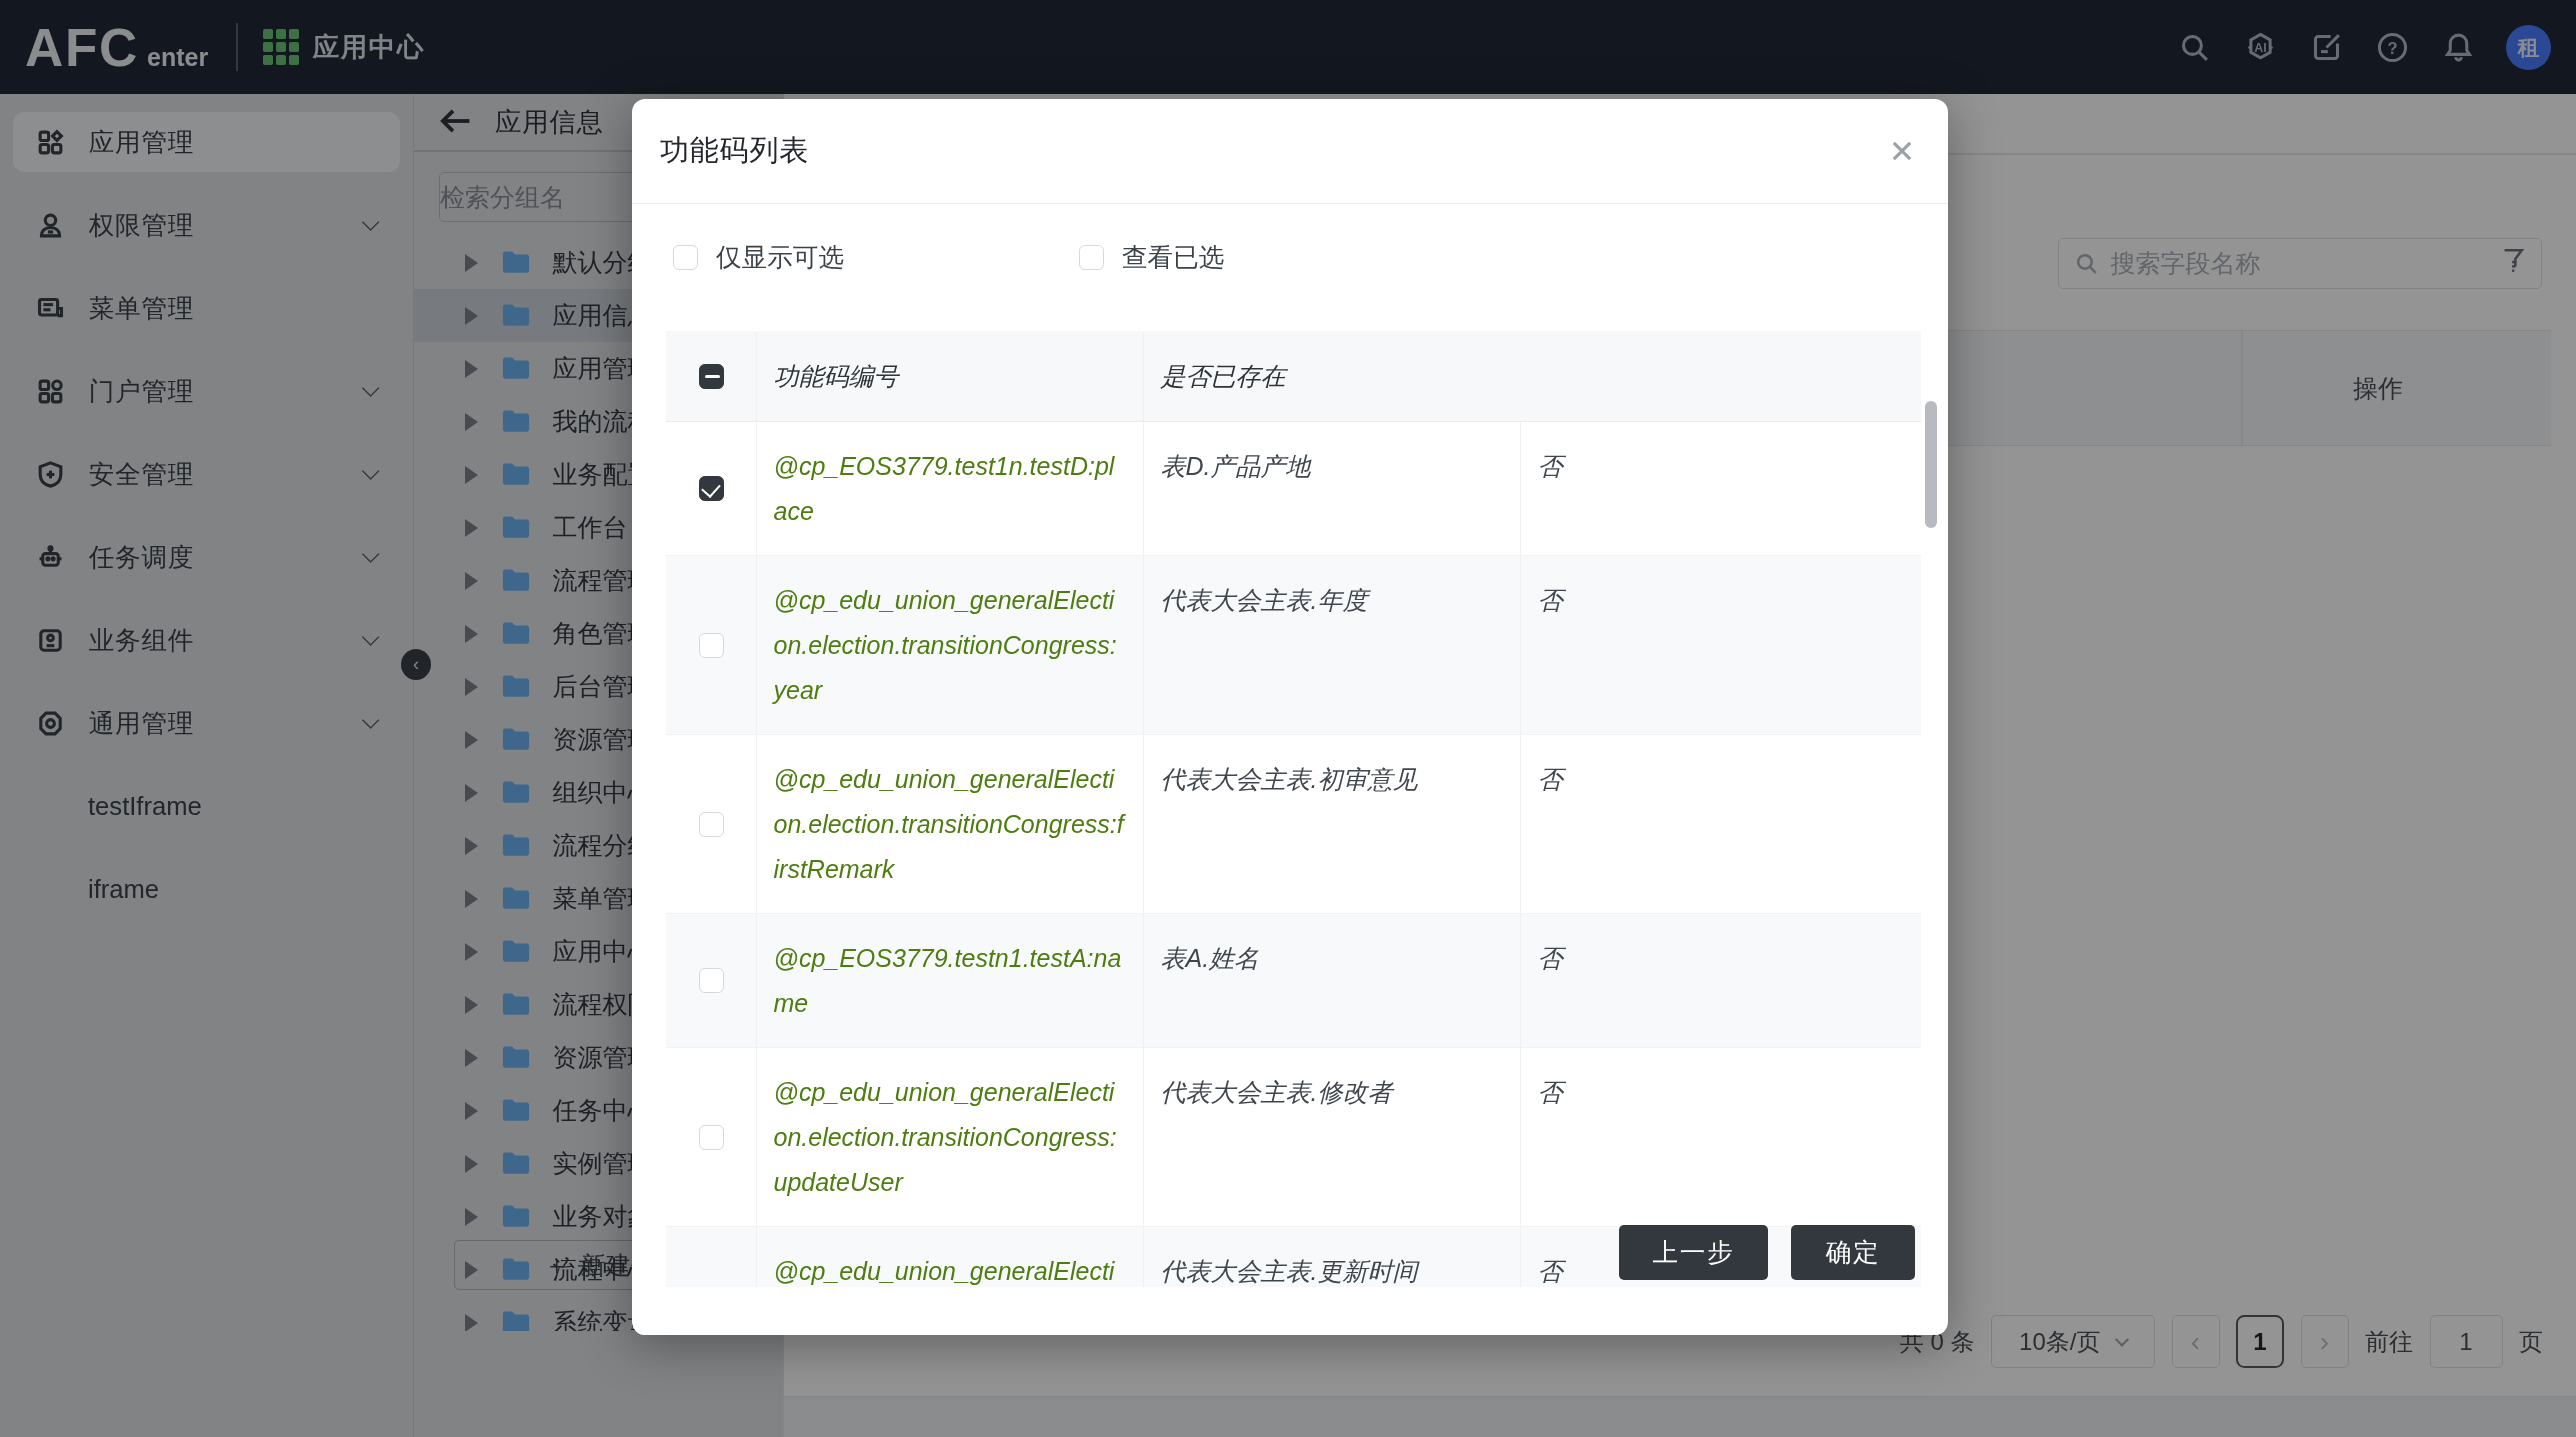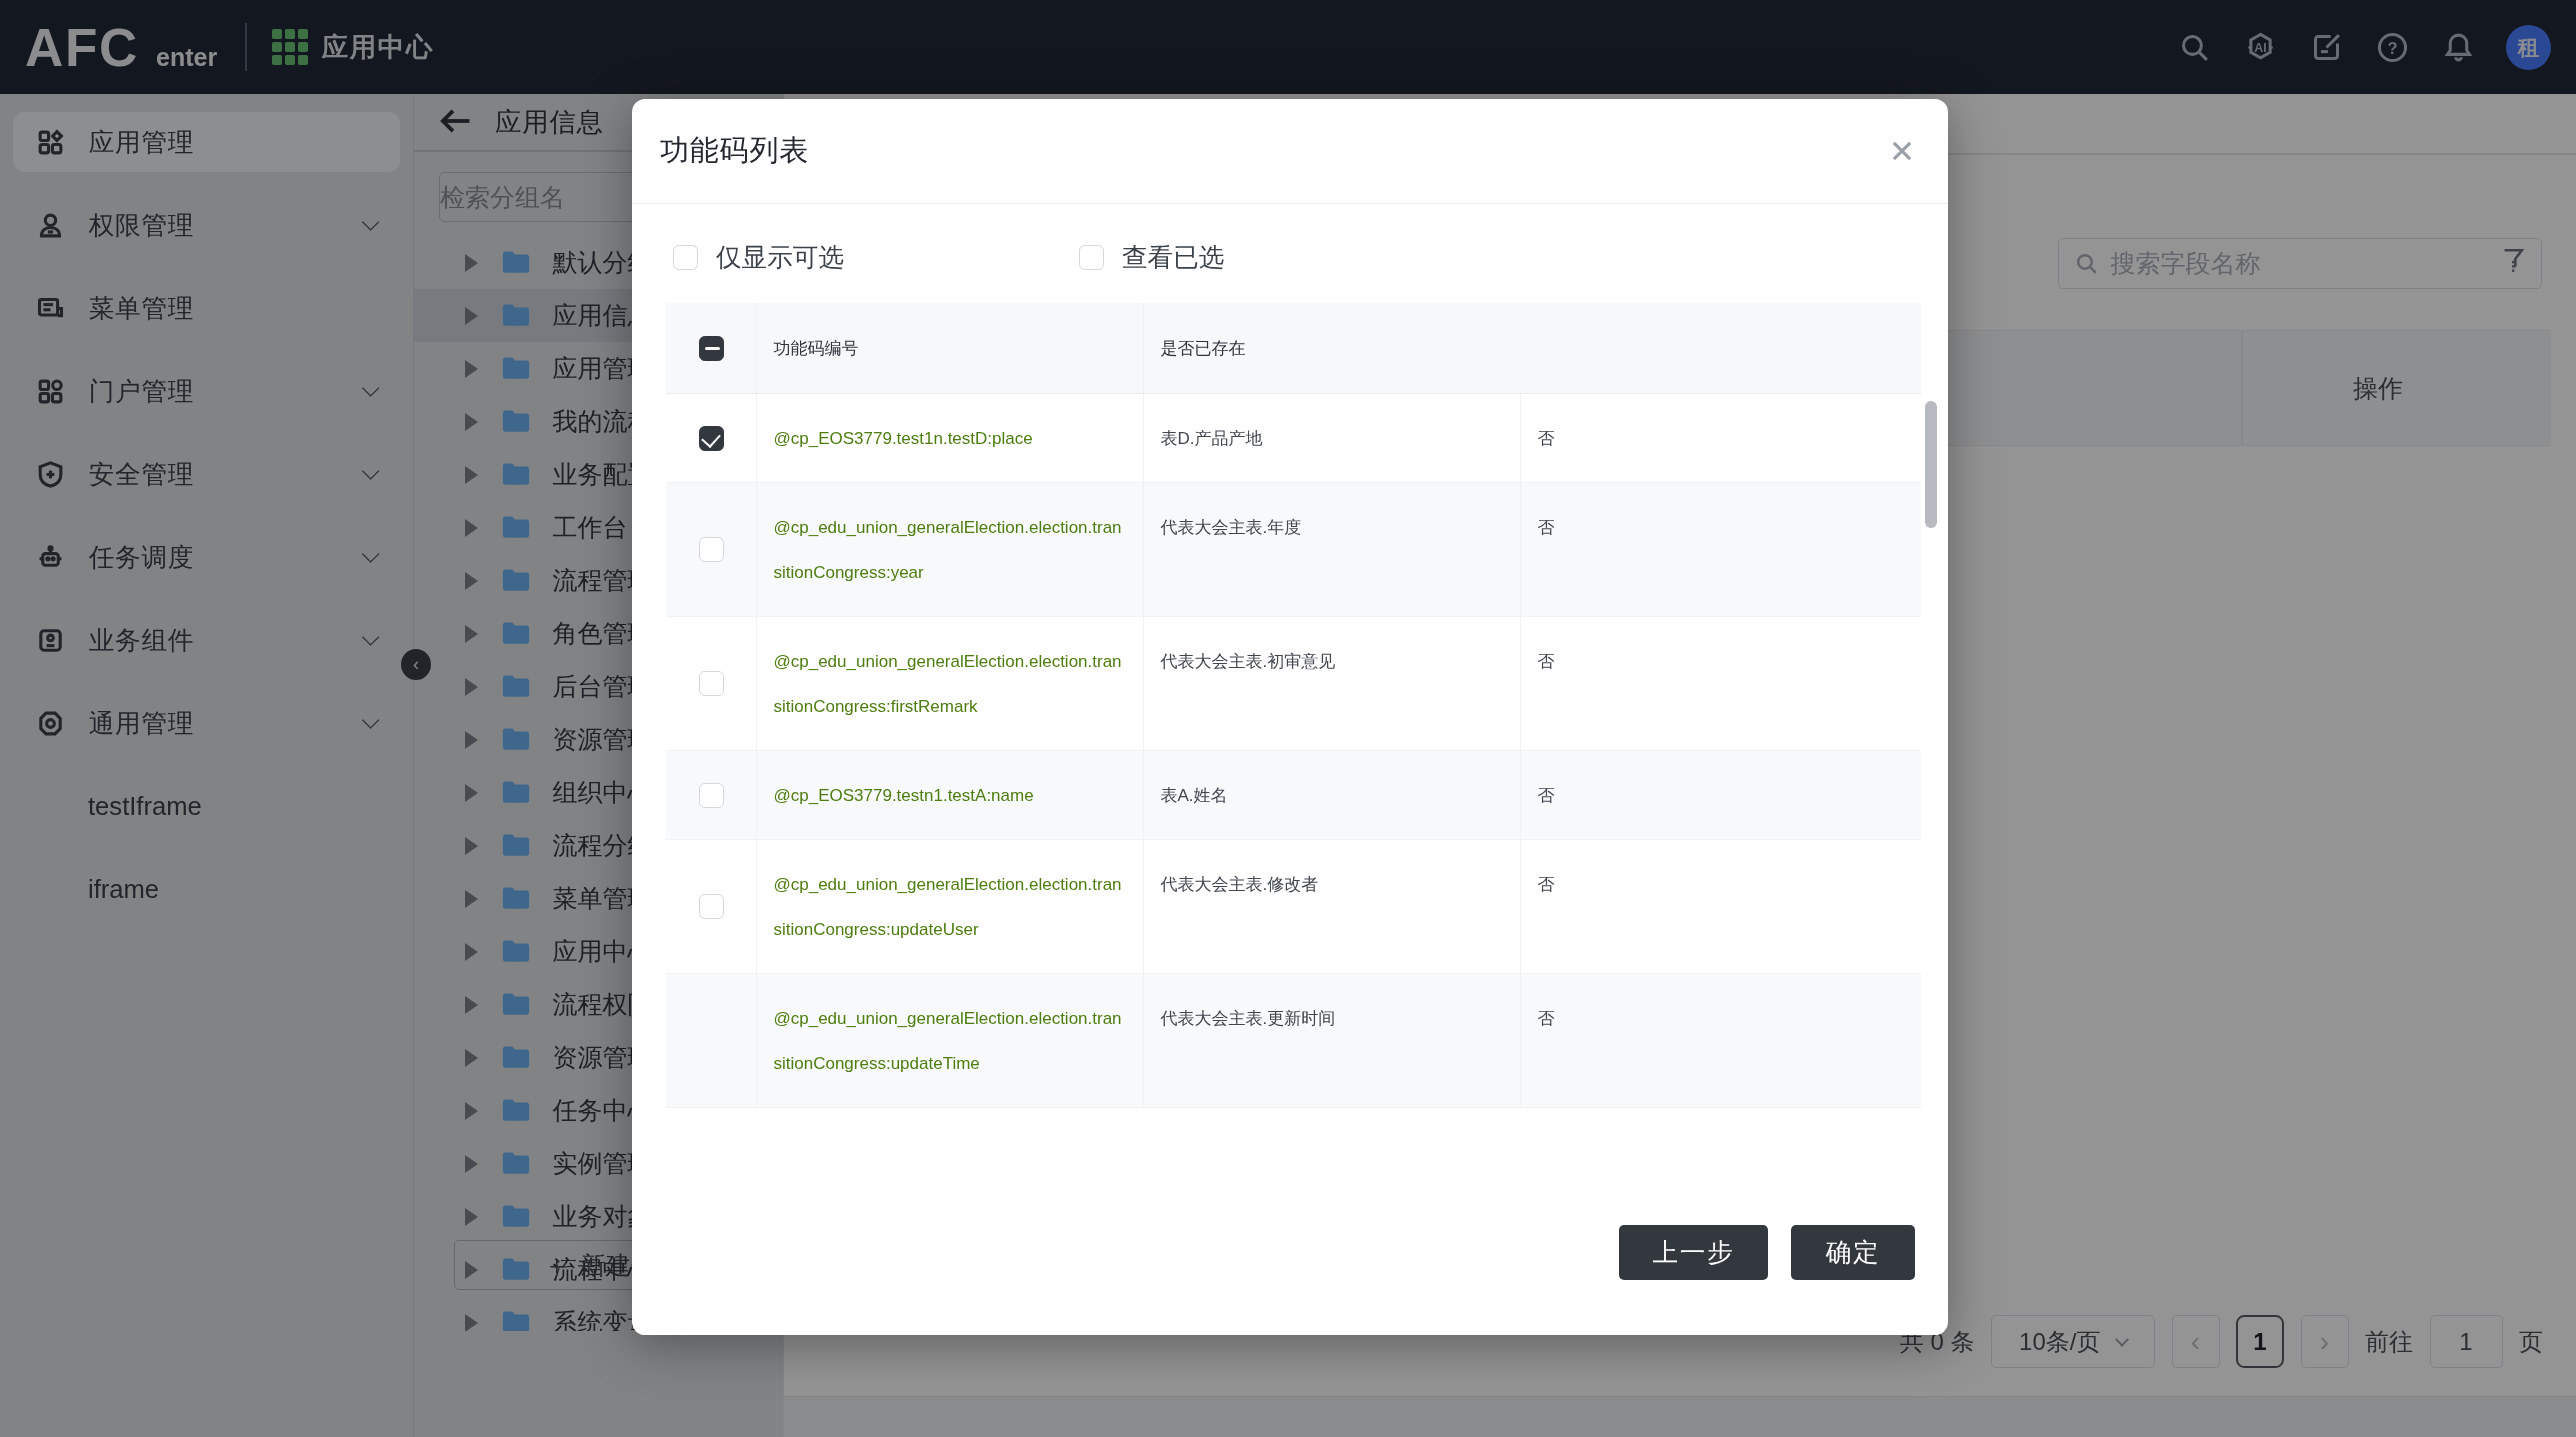--- a/index.html
+++ b/index.html
@@ -9,21 +9,21 @@
     font-family:"Liberation Sans", sans-serif; background:#fff;
     -webkit-font-smoothing:antialiased;
   }
   
   .topbar {
     position:absolute; left:0; top:0; width:2576px; height:94px;
     background:#222936; display:flex; align-items:center; padding:0 25px; z-index:1;
   }
   .logo { display:flex; align-items:baseline; color:#eef1f4; }
   .logo .big { font-size:53px; font-weight:700; letter-spacing:1.7px; }
-  .logo .sub { font-size:25px; font-weight:700; margin-left:17px; }
+  .logo .sub { font-size:25px; font-weight:700; margin-left:8px; }
   .topbar-divider { width:1.7px; height:48px; background:#58impressive6372; background:#586372; margin:0 25px 0 28px; }
   .app-switcher { display:flex; align-items:center; gap:13.2px; }
   .grid-icon { display:grid; grid-template-columns:repeat(3,10px); grid-template-rows:repeat(3,10px); gap:3.3px; }
   .grid-icon i { background:#69c172; border-radius:1.7px; }
   .app-switcher-label { font-size:26.4px; color:#dfe3e8; font-weight:600; letter-spacing:1.7px; }
   .topbar-right { margin-left:auto; display:flex; align-items:center; gap:30px; color:#b2b9c4; }
   .tb-ic { width:36px; height:36px; display:flex; align-items:center; justify-content:center; }
   .tb-ic svg { width:33px; height:33px; stroke:currentColor; fill:none; stroke-width:2.2; }
   .avatar { width:45px; height:45px; border-radius:50%; background:#4a7dff; color:#eef2fa;
     display:flex; align-items:center; justify-content:center; font-size:21.5px; font-weight:600; }
@@ -108,22 +108,22 @@
   .cb-label { font-size:25.6px; color:#3c424a; }
   .checkbox { width:25px; height:25px; border:1.7px solid #d4d8dd; border-radius:5.8px; background:#fff; position:relative; flex:none; }
   .checkbox.checked, .checkbox.indeterminate { background:#33383f; border-color:#33383f; }
   .checkbox.checked::after { content:""; position:absolute; left:5.8px; top:3.3px; width:10px; height:14px;
     border:solid #fff; border-width:0 2.9px 2.9px 0; transform:rotate(42deg); }
   .checkbox.indeterminate::after { content:""; position:absolute; left:5px; top:10px; width:15px; height:3.3px; background:#fff; border-radius:1.7px; }
   .modal-search { position:absolute; left:788px; top:10.7px; width:501px; height:53px;
     border:1.7px solid #dcdfe4; border-radius:6.6px; display:flex; align-items:center; padding:0 16.5px; gap:13.2px;
     color:#b4bac2; font-size:25px; }
   
-  .mtable { position:absolute; left:34px; top:204px; width:1255px; height:956px; overflow:hidden;
-    font-size:17px; }
+  .mtable { position:absolute; left:34px; top:232px; width:1255px; height:956px; overflow:hidden;
+    font-size:25px;font-style:italic; }
   .mt-row { display:flex; border-bottom:1.7px solid #f0f2f4; }
   .mt-head { background:#f7f8fa; height:91px; border-bottom:1.7px solid #e9ecef; }
   .c-cb { width:91px; flex:none; display:flex; align-items:flex-start; justify-content:center; padding-top:33px;
     border-right:1.7px solid #eff1f3; }
   .mt-head .c-cb { align-items:center; padding-top:0; }
   .c-code { width:387px; flex:none; padding:21.5px 16.5px; line-height:45px; color:#4d7c0f; word-break:break-all;
     border-right:1.7px solid #eff1f3; }
   .c-name { width:377px; flex:none; padding:21.5px 16.5px; line-height:45px; color:#40464e;
     border-right:1.7px solid #eff1f3; }
   .c-exist { width:399px; flex:none; padding:21.5px 16.5px; line-height:45px; color:#40464e; }

